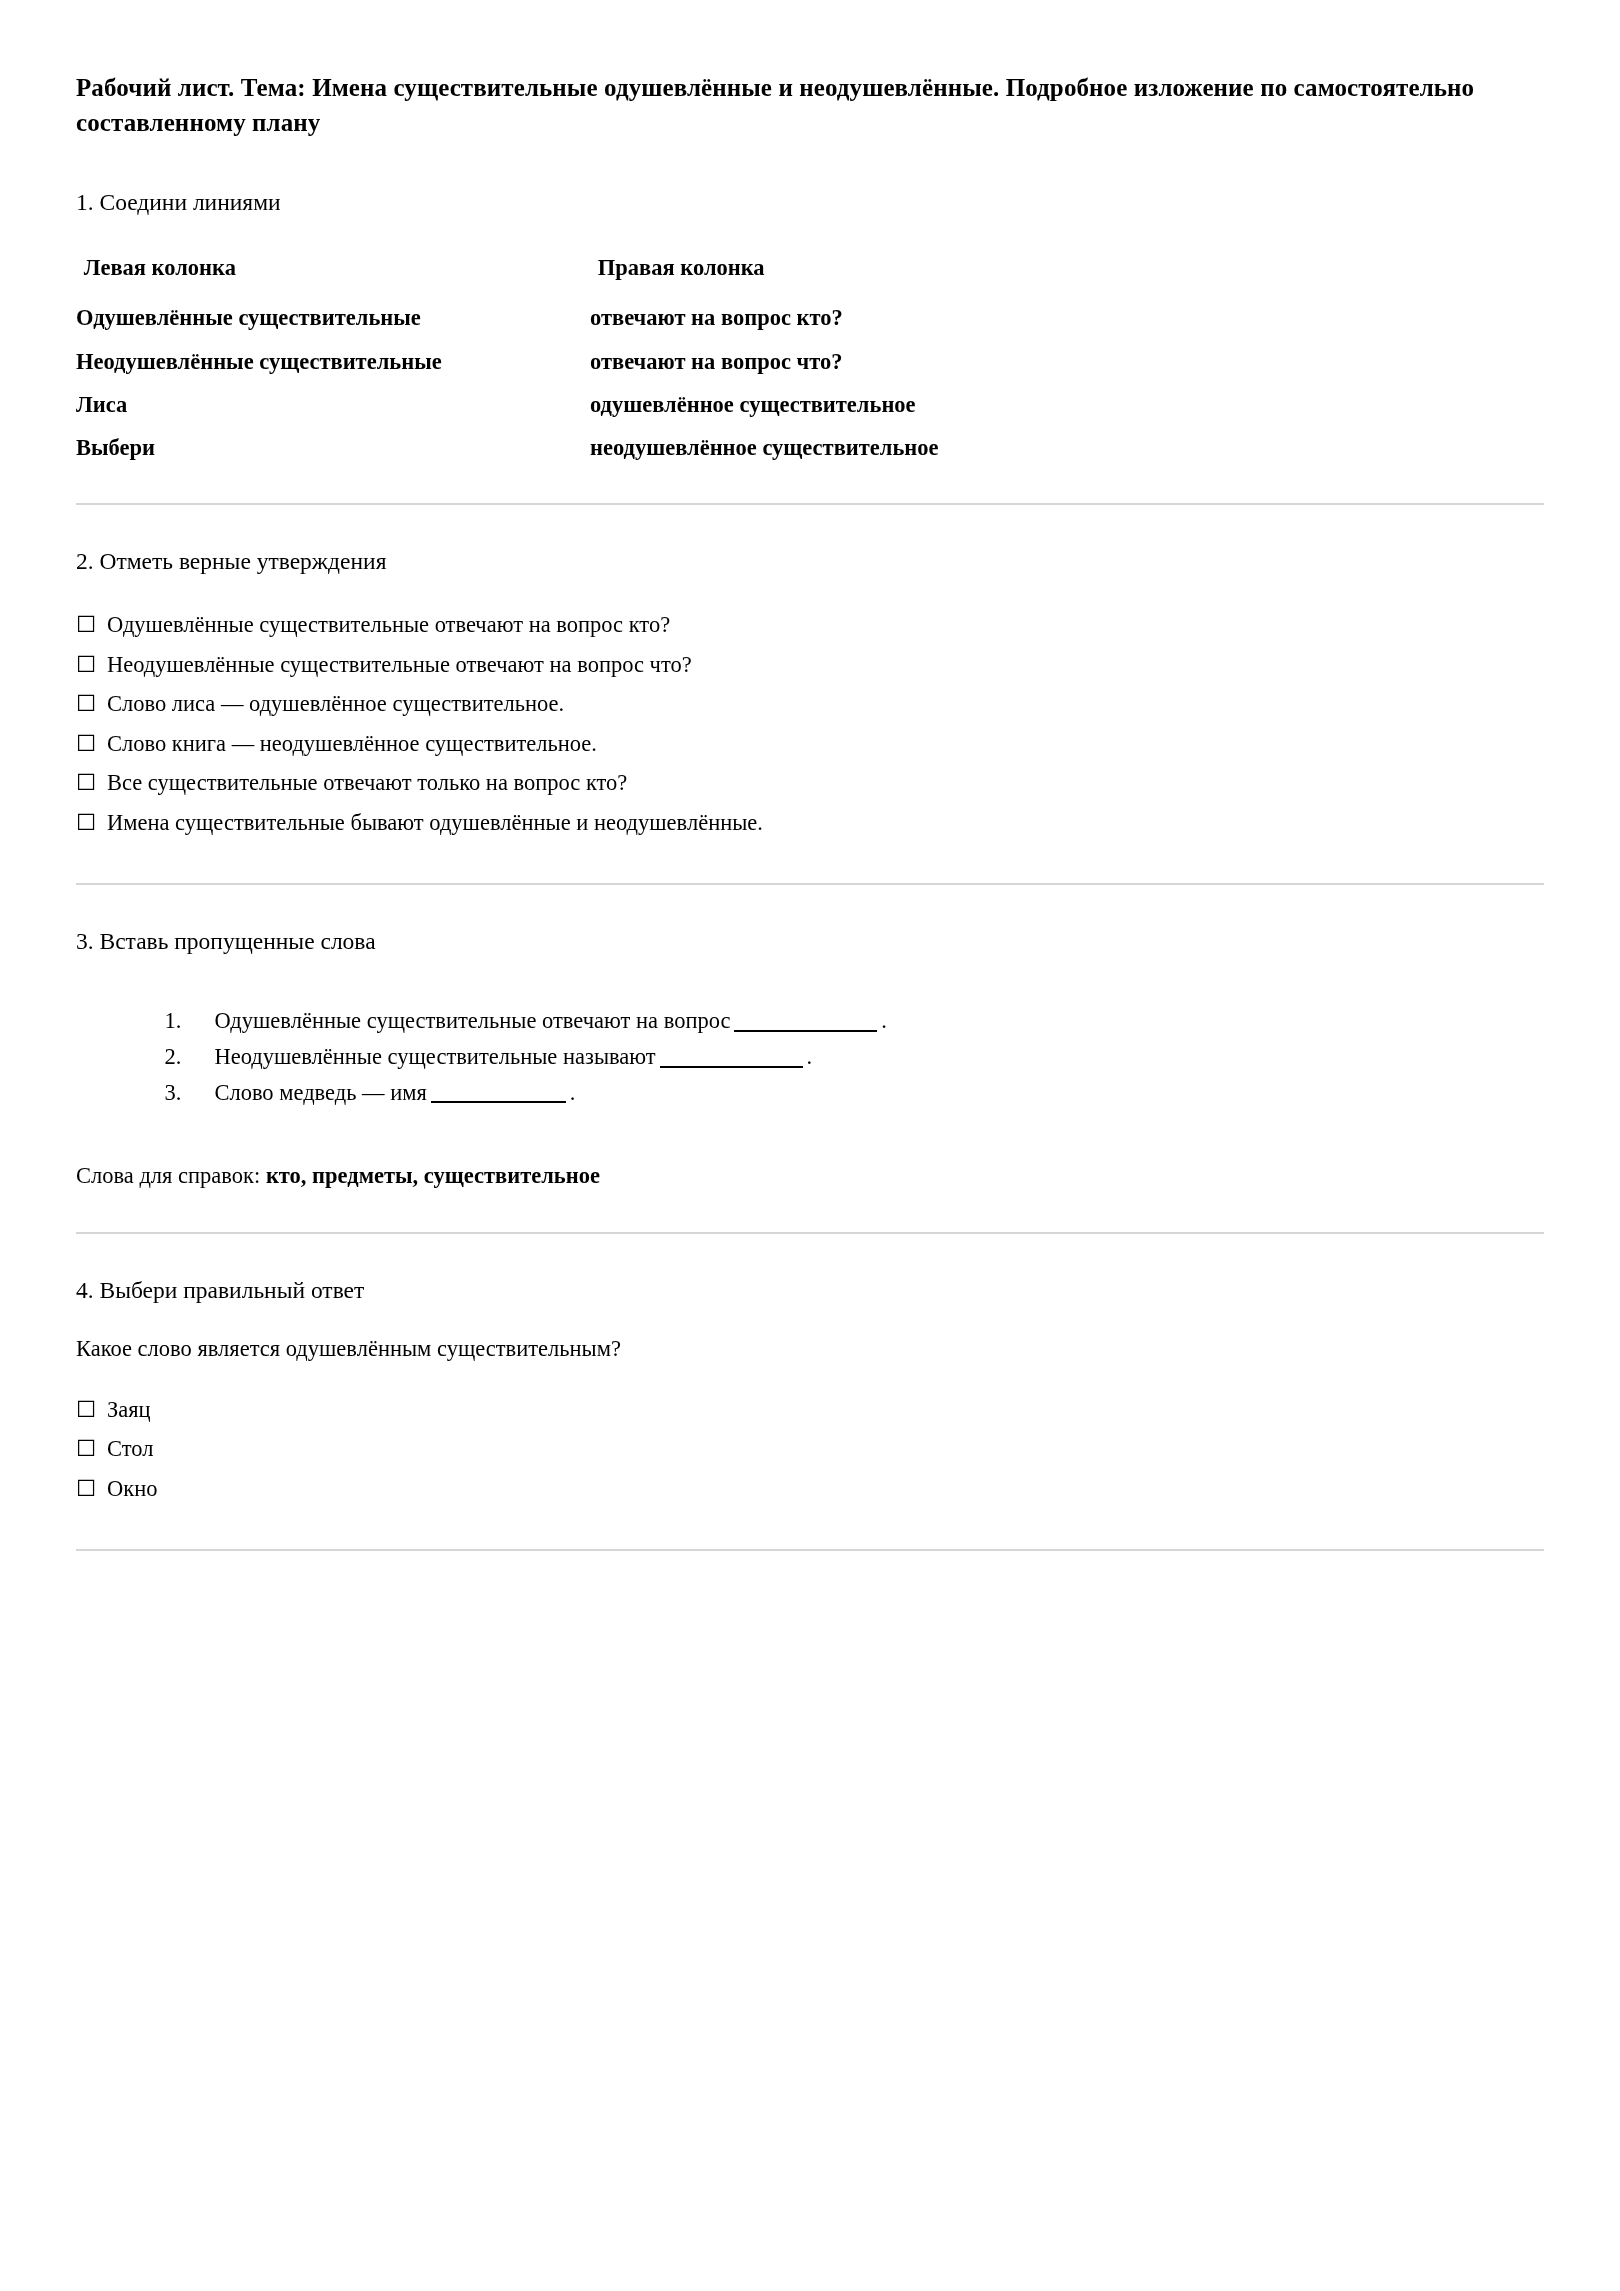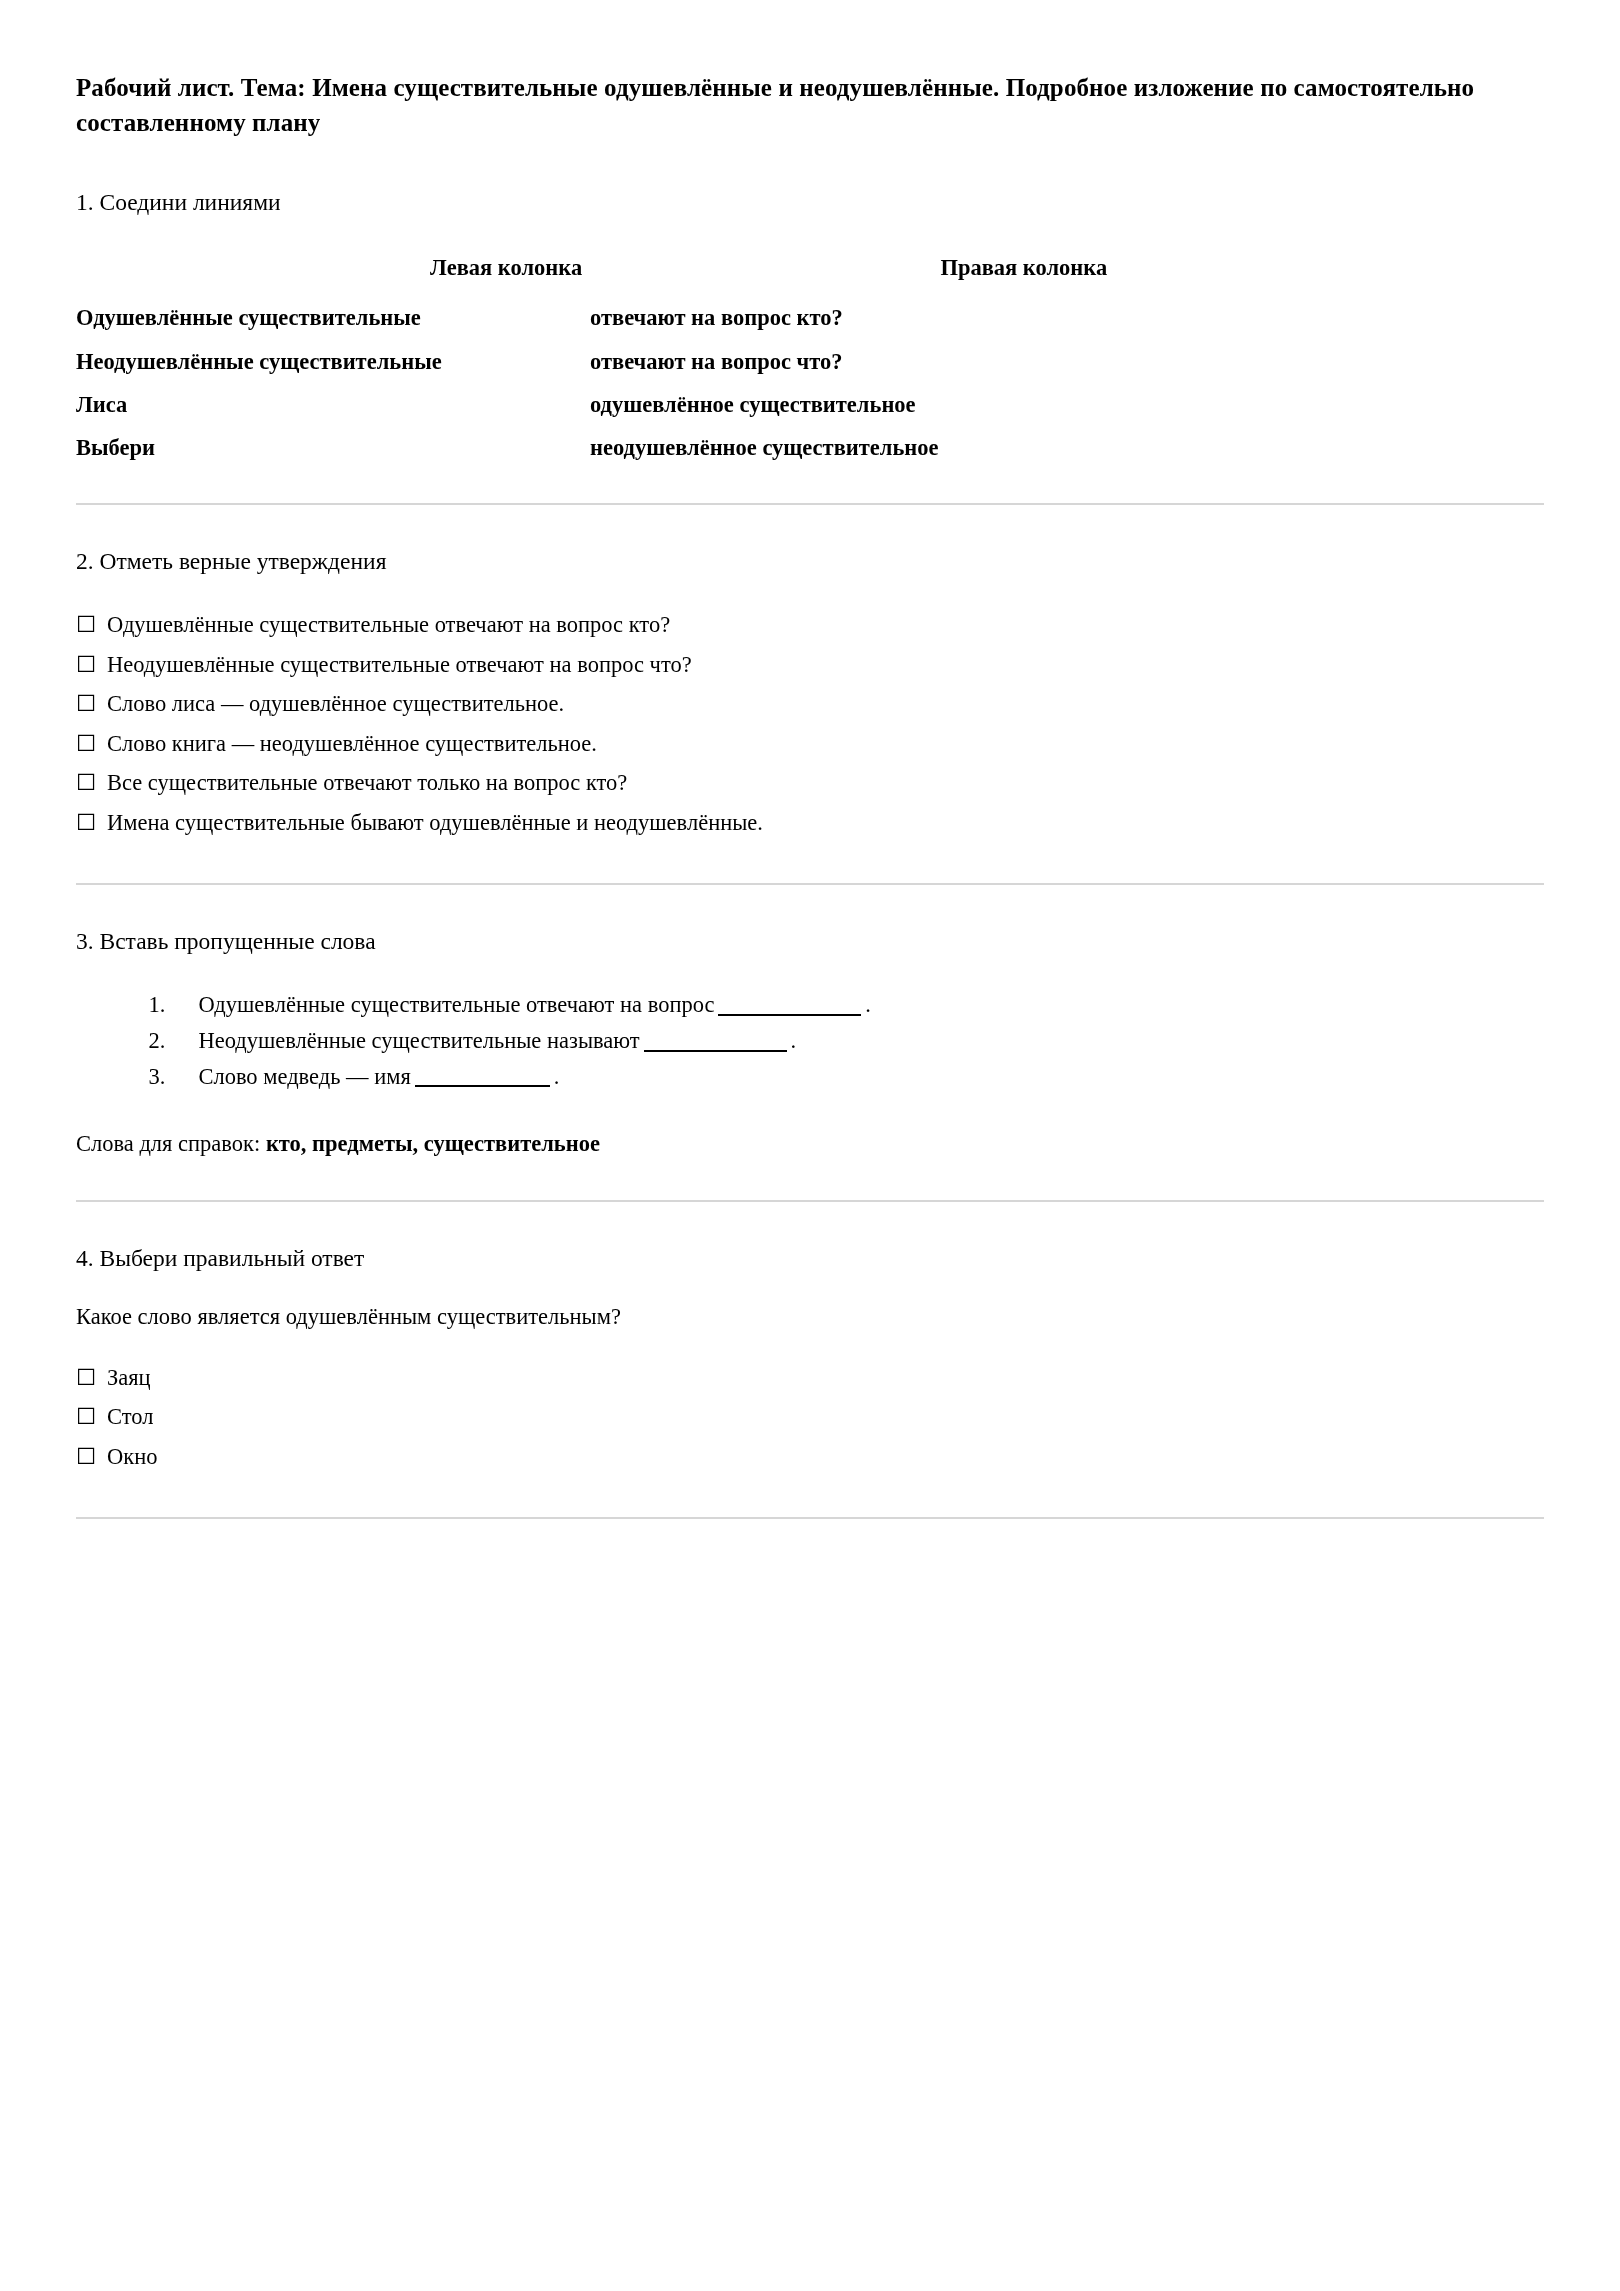--- a/index.html
+++ b/index.html
@@ -62,21 +62,21 @@
   
   .match-table {
     border-collapse: collapse;
     width: 1039px;
     margin: 0;
     table-layout: fixed;
   }
   .match-table th {
     font-size: 22.5px;
     font-weight: bold;
-    text-align: right;
+    text-align: left;
     padding: 3.9px 7.8px 13.7px 7.8px;
     line-height: 1.25;
   }
   .match-table td {
     font-size: 22.5px;
     font-weight: bold;
     text-align: left;
     padding: 6.9px 7.8px 6.9px 0;
     line-height: 1.32;
     vertical-align: top;
@@ -102,21 +102,21 @@
     font-size: 22.5px;
     line-height: 1;
     margin-right: 10.8px;
     flex: 0 0 auto;
     font-family: "DejaVu Sans", sans-serif;
   }
   .check-text { flex: 1 1 auto; }
 
   
   ol.num-list {
-    margin: 1px;
+    margin: 17px;
     padding: 0 0 0 94px;
     list-style-position: outside;
     list-style-type: decimal;
   }
   ol.num-list > li {
     font-size: 22.5px;
     line-height: 1.34;
     padding: 2.9px 0 2.9px 27.4px;
   }
   ol.num-list > li::marker {

